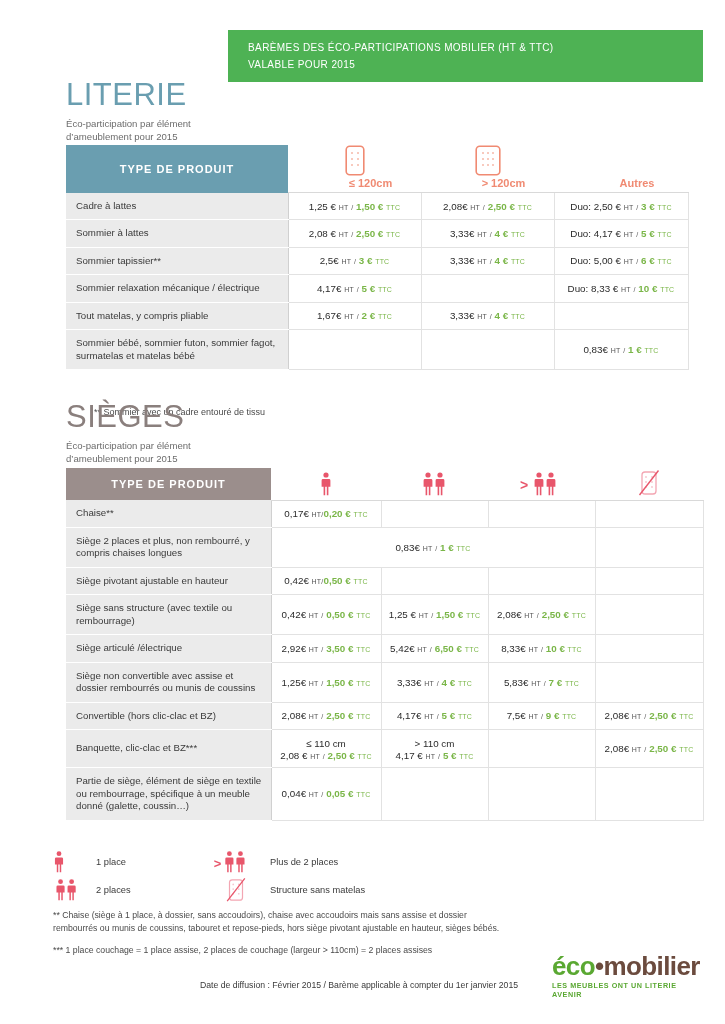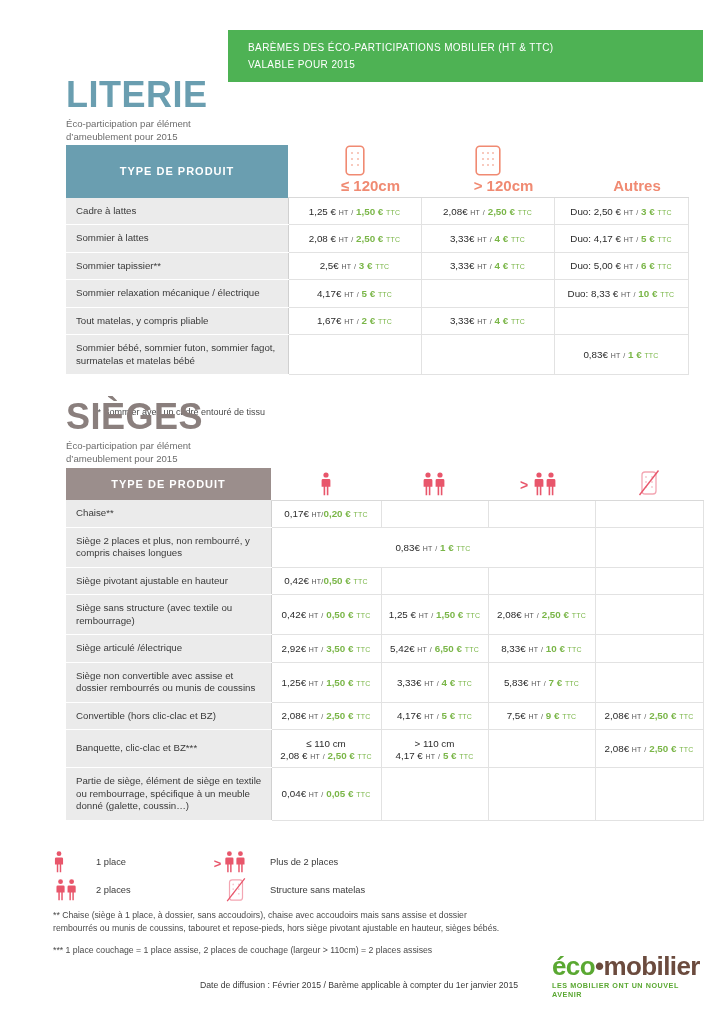--- a/index.html
+++ b/index.html
@@ -15,21 +15,21 @@
   .banner {
     position: absolute; left: 228px; top: 30px; width: 475px; height: 52px;
     background: #4eb254; color: #fff;
     padding: 9px 0 0 20px;
     letter-spacing: 0.4px;
   }
   .banner-line { font-size: 10px; line-height: 17px; font-weight: 400; }
 
   
   .sec-title {
-    font-size: 36px; letter-spacing: 0.5px; font-weight: 700;
+    font-size: 31px; letter-spacing: 0.5px; font-weight: 400;
     color: #6a9eb0; line-height: 34px;
   }
   .sec-title.grey { color: #8a7f7d; }
   .sec-sub {
     font-size: 9.6px; color: #6c6c6c; line-height: 13px; margin-top: 5px;
     font-weight: 400;
   }
 
   #literie-block { position: absolute; left: 66px; top: 78px; }
   #sieges-block  { position: absolute; left: 66px; top: 400px; }
@@ -51,21 +51,21 @@
     font-size: 11px; letter-spacing: 1px; text-align: center; vertical-align: middle;
     border: none;
   }
 
   .hdr-icon {
     vertical-align: bottom; text-align: center;
     border: none; border-bottom: 1px solid #d9d9d9;
     padding-bottom: 3px;
   }
   .hdr-icon .cap {
-    font-size: 15px; color: #f08a72; display: block; margin-top: 1px; margin-left: 32px;
+    font-size: 11px; color: #f08a72; display: block; margin-top: 1px; margin-left: 32px;
   }
 
   td.prod {
     background: #ebebeb; color: #3a3a3a;
     font-size: 9.7px; line-height: 12.5px;
     padding: 7px 9px 7px 10px;
     border-bottom: 1px solid #ffffff;
     border-right: 1px solid #d0d0d0;
     vertical-align: middle;
   }
@@ -612,16 +612,16 @@
       <span>** Chaise (siège à 1 place, à dossier, sans accoudoirs), chaise avec accoudoirs mais sans assise et  dossier</span><br>
       <span>rembourrés ou munis de coussins, tabouret et repose-pieds, hors siège pivotant ajustable en hauteur, sièges bébés.</span>
     </p>
     <p class="gap">*** 1 place couchage = 1 place assise, 2 places de couchage (largeur &gt; 110cm) = 2 places assises</p>
   </div>
 
   <div id="footer-date">Date de diffusion : Février 2015 / Barème applicable à compter du 1er janvier 2015</div>
 
   <div id="logo">
     <div class="logo-main"><span class="logo-eco">éco</span><span class="logo-mob">•</span><span class="logo-mob">mobilier</span></div>
-    <div class="logo-tag">LES MOBILIER ONT UN NOUVEL AVENIR</div>
+    <div class="logo-tag">LES MEUBLES ONT UN LITERIE AVENIR</div>
   </div>
 
 </div>
 
 </body></html>

